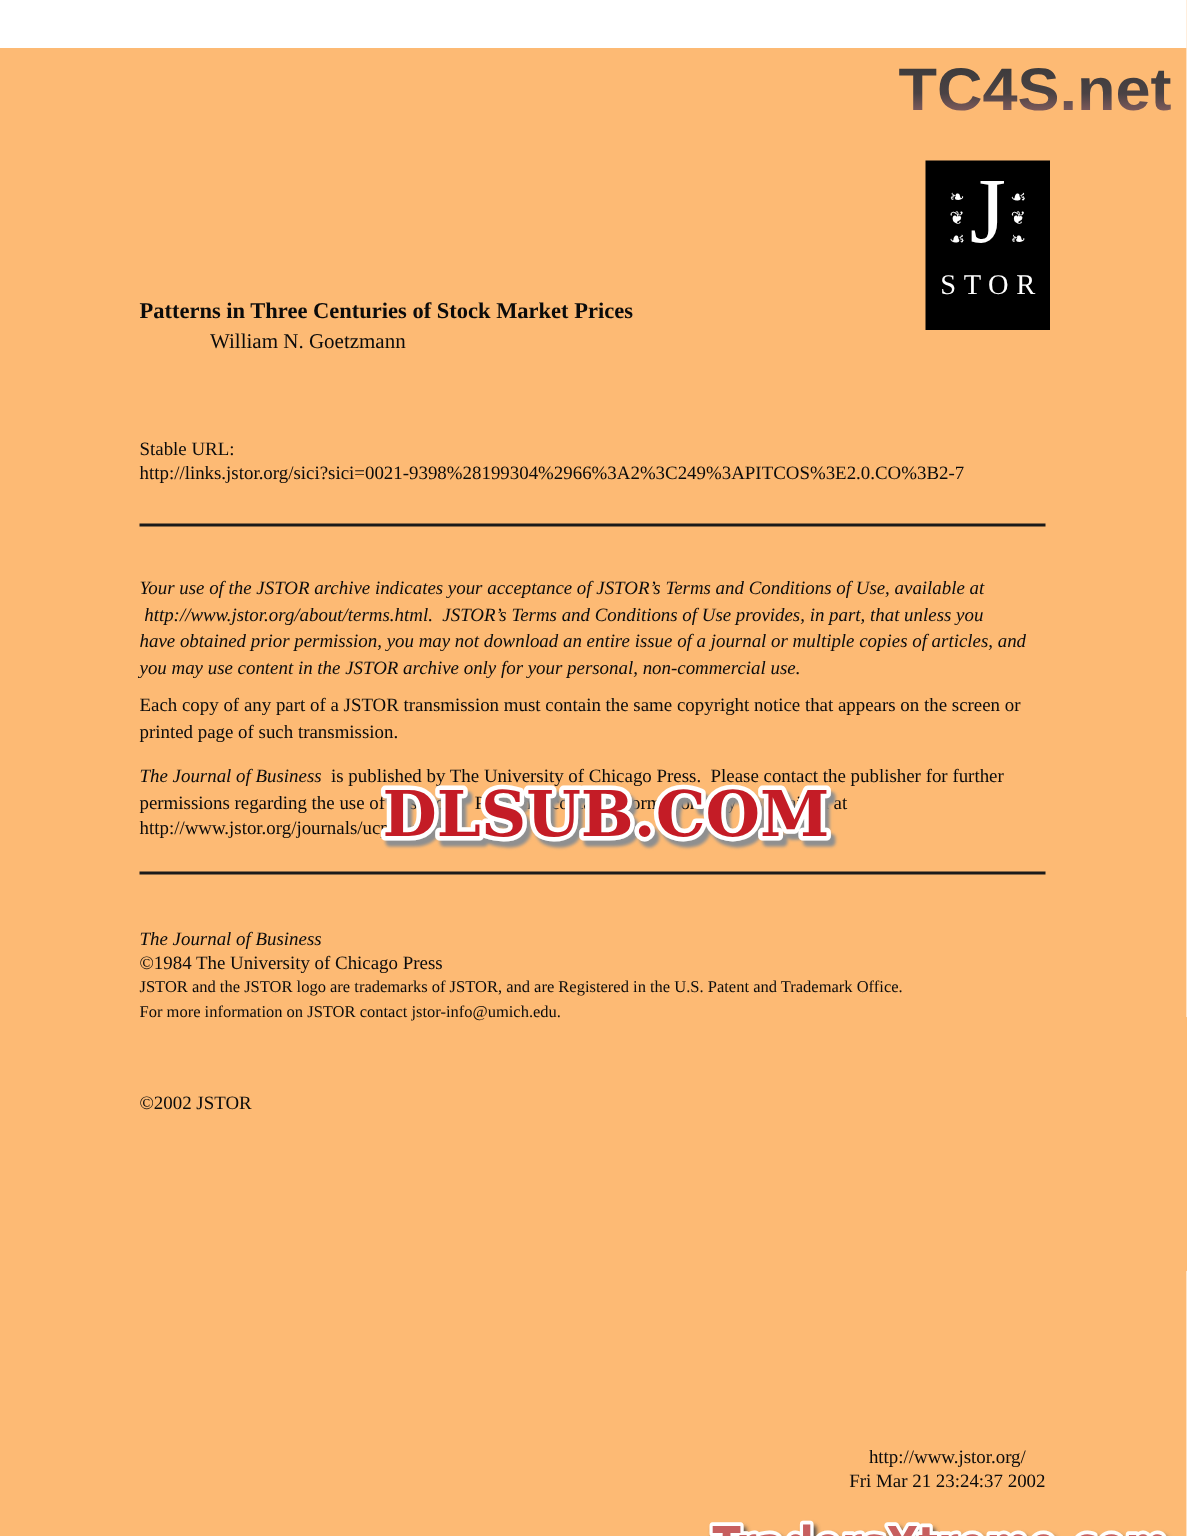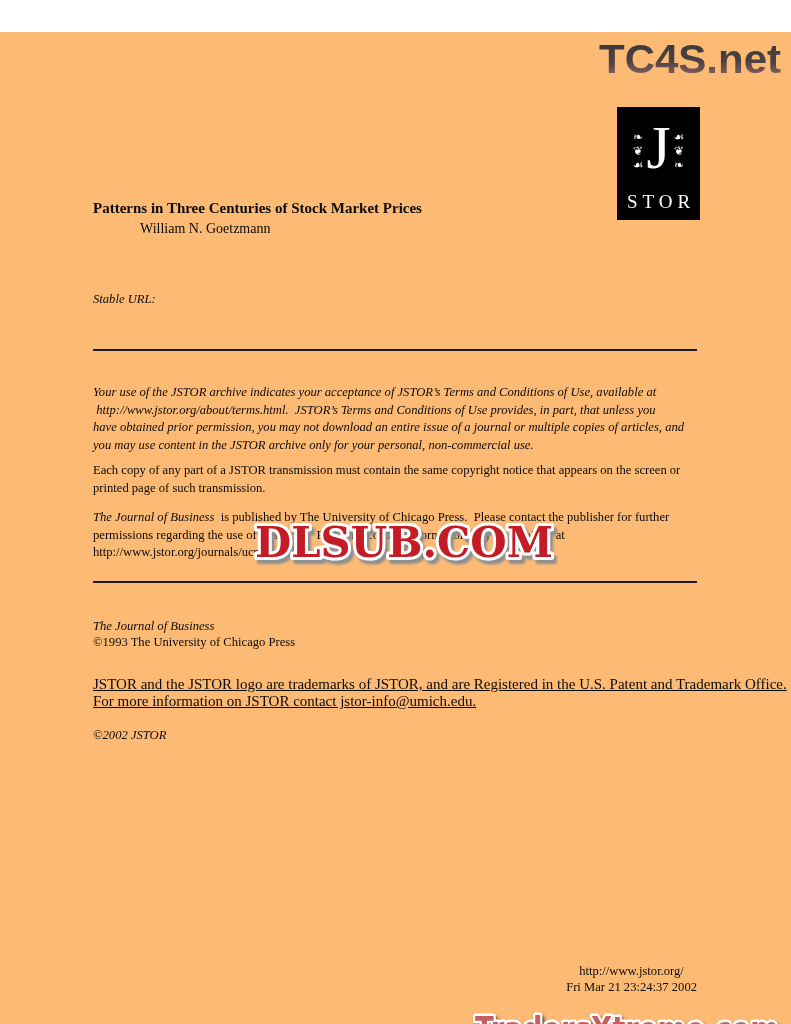--- a/index.html
+++ b/index.html
@@ -48,52 +48,52 @@
     font-family: "Liberation Serif", serif;
     font-size: 62px;
     line-height: 62px;
     margin-top: -8px;
     padding: 0 2px;
   }
   .logo-wordmark {
     font-size: 19px;
     letter-spacing: 5px;
     text-indent: 5px;
-    padding-bottom: 7px;
+    padding-bottom: 18px;
     font-family: "Liberation Serif", serif;
   }
 
   
   .title   { left: 93px; top: 168px; font-size: 15px; font-weight: bold; }
   .author  { left: 140px; top: 189px; font-size: 14px; text-align: center; }
   .citation{ left: 140px; top: 225px; font-size: 13.5px; }
   .italic  { font-style: italic; }
 
-  .stable  { left: 93px; top: 259px; font-size: 12.6px; line-height: 16px; font-style: italic; }
+  .stable  { left: 93px; top: 259px; font-size: 12.6px; line-height: 16px; }
 
   .rule {
     left: 93px; width: 604px; height: 2px;
     background: #1a1a1a;
   }
   .rule1 { top: 317px; }
   .rule2 { top: 549px; }
 
   .para {
     left: 93px;
     font-size: 12.6px;
     line-height: 17.5px;
     white-space: pre;
   }
   .para1 { top: 352px; font-style: italic; }
   .para2 { top: 430px; }
   .para3 { top: 477px; }
 
   .footer-journal { left: 93px; top: 586px; font-size: 12.6px; line-height: 16px; }
-  .trademark { left: 93px; top: 644px; font-size: 15px; line-height: 17px; white-space: pre; text-decoration: underline; }
-  .copy2002  { left: 93px; top: 696px; font-size: 12.6px; font-style: italic; }
+  .trademark { left: 93px; top: 618px; font-size: 11px; line-height: 17px; white-space: pre; }
+  .copy2002  { left: 93px; top: 696px; font-size: 12.6px; }
 
   .printed {
     right: 94px; top: 931px;
     font-size: 12.6px; line-height: 16px;
     text-align: center;
   }
 
   .dlsub   { left: 248px; top: 480px; }
   .traders { left: 462px; top: 975px; }
 
@@ -128,20 +128,21 @@
 ❧</span>
     </div>
     <div class="logo-wordmark">STOR</div>
   </div>
 
   <div class="abs title">Patterns in Three Centuries of Stock Market Prices</div>
   <div class="abs author">William N. Goetzmann</div>
 
   <div class="abs stable">
     <div>Stable URL:</div>
+    <div>http://links.jstor.org/sici?sici=0021-9398%28199304%2966%3A2%3C249%3APITCOS%3E2.0.CO%3B2-7</div>
   </div>
 
   <div class="abs rule rule1"></div>
 
   <div class="abs para para1">Your use of the JSTOR archive indicates your acceptance of JSTOR’s Terms and Conditions of Use, available at
  http://www.jstor.org/about/terms.html.  JSTOR’s Terms and Conditions of Use provides, in part, that unless you
 have obtained prior permission, you may not download an entire issue of a journal or multiple copies of articles, and
 you may use content in the JSTOR archive only for your personal, non-commercial use.</div>
   <div class="abs para para2">Each copy of any part of a JSTOR transmission must contain the same copyright notice that appears on the screen or
 printed page of such transmission.</div>
@@ -157,21 +158,21 @@
         </filter>
       </defs>
       <text x="156" y="45" text-anchor="middle" font-family="DejaVu Serif, serif" font-size="42" font-weight="bold" fill="#c41f25" stroke="#ffffff" stroke-width="6" paint-order="stroke" stroke-linejoin="round" filter="url(#dlshadow)" textLength="298" lengthAdjust="spacingAndGlyphs">DLSUB.COM</text>
     </svg>
   </div>
 
   <div class="abs rule rule2"></div>
 
   <div class="abs footer-journal">
     <div class="italic">The Journal of Business</div>
-    <div>©1993 The University of Chicago Press</div>
+    <div>©1984 The University of Chicago Press</div>
   </div>
 
   <div class="abs trademark">JSTOR and the JSTOR logo are trademarks of JSTOR, and are Registered in the U.S. Patent and Trademark Office.
 For more information on JSTOR contact jstor-info@umich.edu.</div>
   <div class="abs copy2002">©2002 JSTOR</div>
 
   <div class="abs printed">
     <div>http://www.jstor.org/</div>
     <div>Fri Mar 21 23:24:37 2002</div>
   </div>

